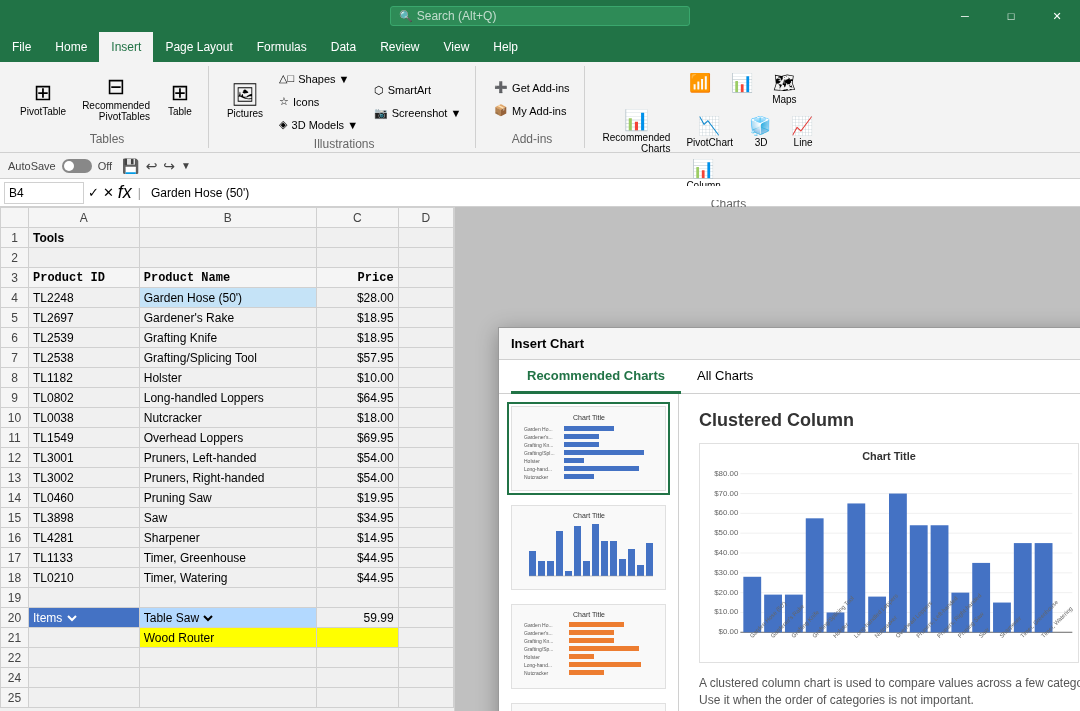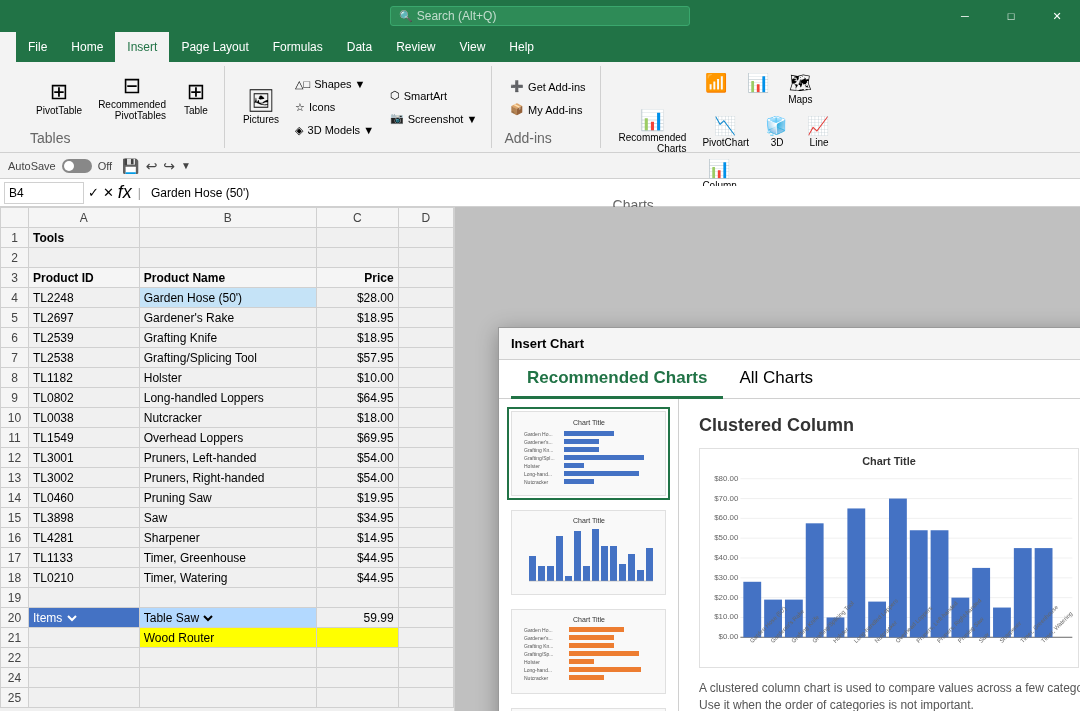--- a/index.html
+++ b/index.html
@@ -53,21 +53,20 @@
       color: #ffffff;
       font-size: 12px;
       width: 100%;
     }
     .title-search input::placeholder { color: rgba(255,255,255,0.7); }
 
     
     .ribbon {
       background: #f3f3f3;
       border-bottom: 1px solid #d0d0d0;
-      padding-left: 16px;
     }
     .ribbon-tabs {
       display: flex;
       background: #217346;
       height: 30px;
     }
     .ribbon-tab {
       padding: 0 12px;
       color: white;
       font-size: 12px;
@@ -85,23 +84,23 @@
     }
     .ribbon-group {
       display: flex;
       flex-direction: column;
       border-right: 1px solid #d0d0d0;
       padding: 2px 8px;
       min-width: 60px;
     }
     .ribbon-group:last-child { border-right: none; }
     .ribbon-group-label {
-      font-size: 14px;
+      font-size: 12px;
       color: #666;
-      text-align: left;
+      text-align: center;
       margin-top: auto;
       padding-top: 2px;
     }
     .ribbon-items {
       display: flex;
       gap: 4px;
       flex: 1;
       align-items: center;
     }
     .ribbon-item {
@@ -195,21 +194,21 @@
     table.sheet td.row-num {
       background: #f5f5f5;
       text-align: center;
       color: #444;
       width: 28px;
     }
     table.sheet td.col-a { min-width: 100px; }
     table.sheet td.col-b { min-width: 160px; }
     table.sheet td.col-c { min-width: 70px; text-align: right; padding-left: 32px; }
     table.sheet td.col-d { min-width: 50px; }
-    .cell-header { font-weight: bold; background: #f5f5f5; }
+    .cell-header { font-weight: bold; background: #f5f5f5; font-family: Liberation Mono, monospace; }
     .cell-selected { background: #c5e3f7; }
     .cell-bold { font-weight: bold; }
     .price { text-align: right; margin-left: 48px; }
     .dialog {
       background: white;
       border: 1px solid #999;
       box-shadow: 0 4px 20px rgba(0,0,0,0.3);
       width: 620px;
       margin-top: 120px;
       margin-left: 60px;
@@ -231,21 +230,21 @@
       cursor: pointer; font-size: 14px; color: #444;
       border-radius: 2px;
     }
     .dialog-tabs {
       display: flex;
       border-bottom: 1px solid #d0d0d0;
       padding: 0 12px;
     }
     .dialog-tab {
       padding: 8px 16px;
-      font-size: 17px;
+      font-size: 13px;
       cursor: pointer;
       border-bottom: 3px solid transparent;
       margin-bottom: -1px;
     }
     .dialog-tab.active {
       border-bottom: 3px solid #217346;
       color: #217346;
       font-weight: bold;
     }
     .dialog-body {
@@ -389,20 +388,21 @@
           <div class="ribbon-item" style="flex-direction:row;gap:4px;font-size:11px;">
             <span>⬡</span>
               <span>SmartArt</span>
           </div>
           <div class="ribbon-item" style="flex-direction:row;gap:4px;font-size:11px;">
             <span>📷</span>
               <span>Screenshot ▼</span>
           </div>
         </div>
       </div>
+      <div class="ribbon-group-label">Illustrations</div>
     </div>
 
     <div class="ribbon-group">
       <div class="ribbon-items">
         <div style="display:flex;flex-direction:column;gap:2px;">
           <div class="ribbon-item" style="flex-direction:row;gap:4px;font-size:11px;">
             <span>➕</span>
               <span>Get Add-ins</span>
           </div>
           <div class="ribbon-item" style="flex-direction:row;gap:4px;font-size:11px;">

